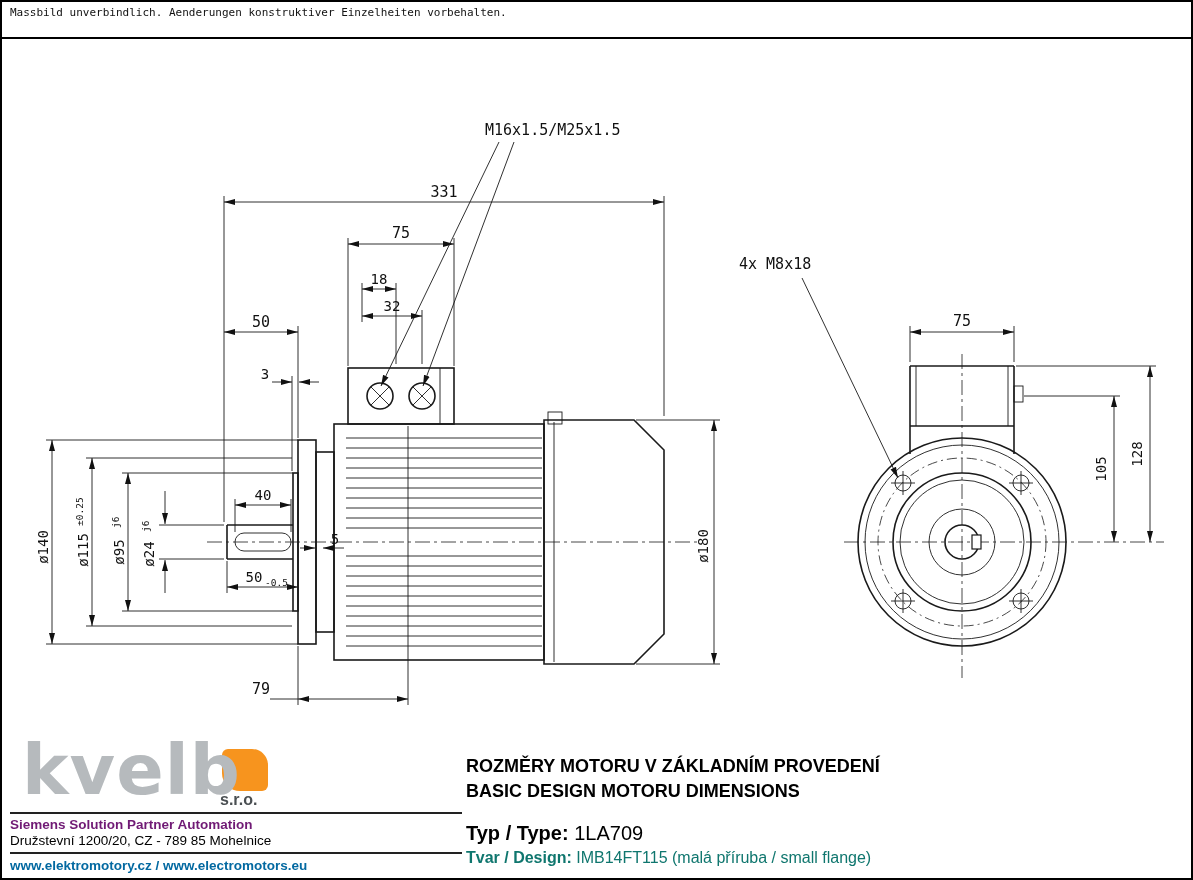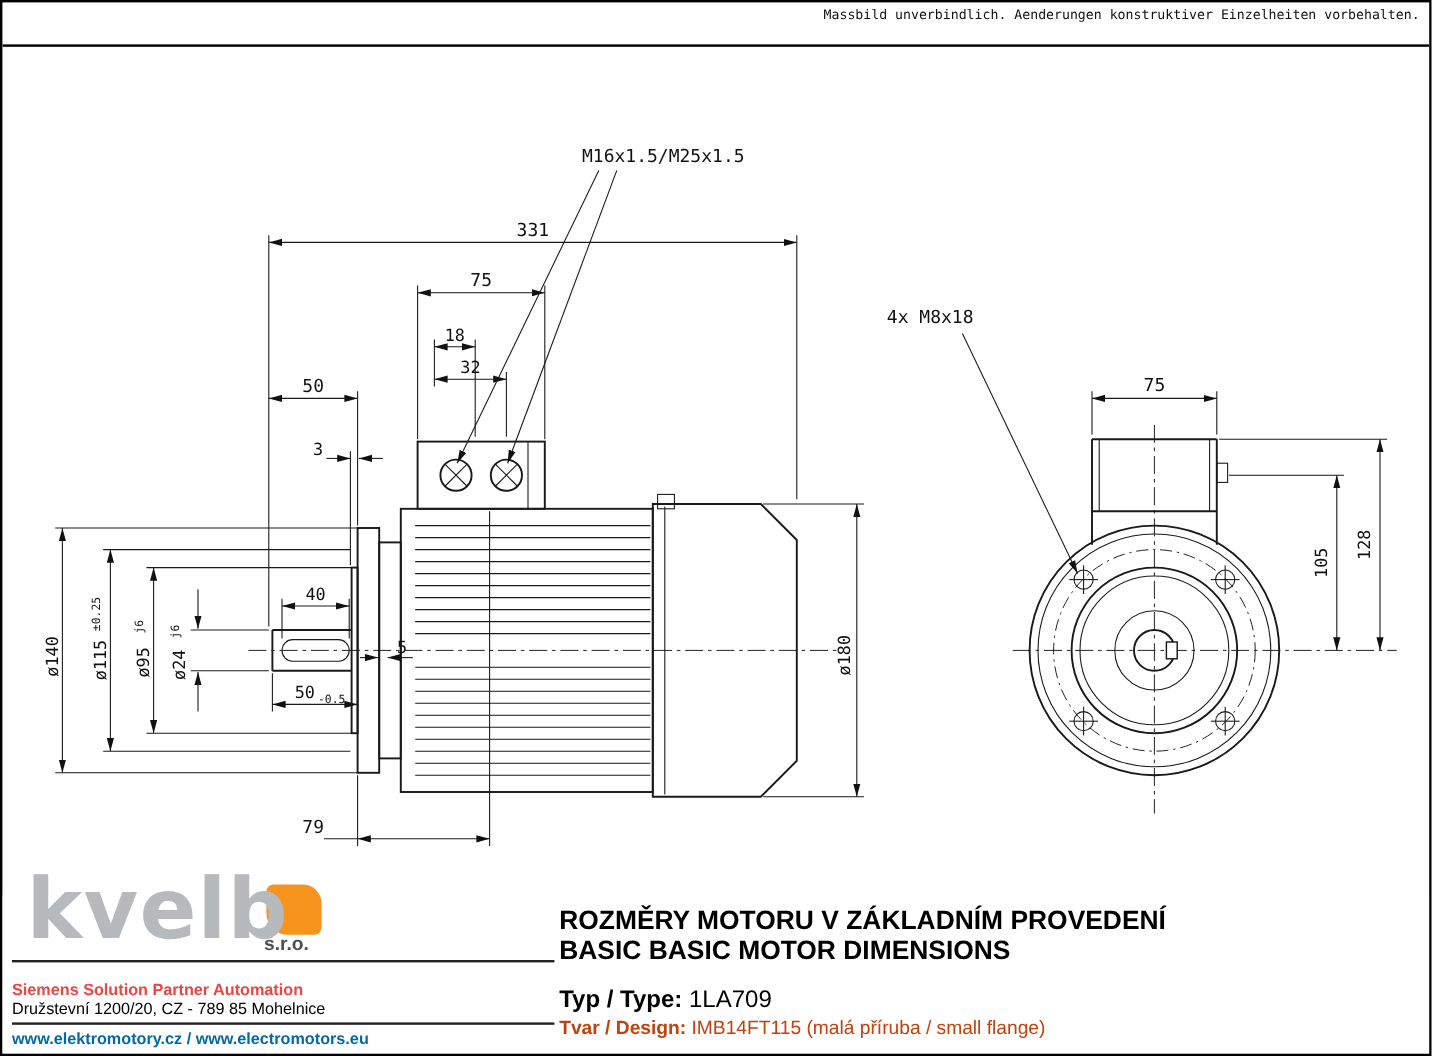--- a/index.html
+++ b/index.html
@@ -1,21 +1,21 @@
 <!DOCTYPE html>
 <html><head>
 <meta charset="utf-8">
 <style>
   * { margin:0; padding:0; box-sizing:border-box; }
   html,body { background:#9a9a9a; }
   .page { width:1193px; height:880px; background:#ffffff; border:2px solid #000;
           position:relative; overflow:hidden; font-family:"Liberation Sans",sans-serif; }
   .disclaimer { position:absolute; top:0; left:0; right:0; height:37px;
                 border-bottom:2px solid #000; padding:4px 8px;
-                font-family:"DejaVu Sans Mono",monospace; font-size:11px; line-height:13px; color:#111;text-align:right; }
+                font-family:"DejaVu Sans Mono",monospace; font-size:11px; line-height:13px; color:#111; }
   .drawing-svg { position:absolute; top:37px; left:0; }
 
   
   .ol { stroke:#1a1a1a; stroke-width:1.6; fill:none; }
   .tl { stroke:#1a1a1a; stroke-width:0.9; fill:none; }
   .dl { stroke:#1a1a1a; stroke-width:0.9; fill:none; }
   .cl { stroke:#1a1a1a; stroke-width:0.8; fill:none; stroke-dasharray:15 4 3 4; }
   .bc { stroke:#1a1a1a; stroke-width:0.8; fill:none; stroke-dasharray:10 4 2 4; }
   .dtxt { font-family:"DejaVu Sans Mono",monospace; font-size:14px; fill:#111; }
   .dtxt-lg { font-family:"DejaVu Sans Mono",monospace; font-size:15px; fill:#111; }
@@ -24,27 +24,27 @@
   
   .footer { position:absolute; left:0; right:0; bottom:0; height:132px; background:#fff; }
   .footer-left { position:absolute; left:8px; bottom:4px; width:452px; }
   .logo-row { position:relative; height:66px;margin-left:12px; }
   .logo-word { position:absolute; left:0px; top:-16px; font-size:70px; font-weight:bold;
                letter-spacing:1px; color:#b6babd; font-family:"DejaVu Sans",sans-serif; }
   .logo-mark { position:absolute; left:200px; top:4px; width:46px; height:42px;
                background:#f7941e; border-radius:6px 16px 6px 18px; }
   .logo-sro  { position:absolute; left:198px; top:46px; font-size:16px; font-weight:bold; color:#4a4f52; }
   .rule { border-top:2px solid #222; margin:1px 0; }
-  .partner { font-size:13.5px; font-weight:bold; color:#ef4444; padding:14px 0 1px; }
+  .partner { font-size:13.5px; font-weight:bold; color:#701a75; padding:2px 0 1px; }
   .address { font-size:13.5px; color:#000000; padding:0 0 3px; }
   .web     { font-size:13.5px; font-weight:bold; color:#0369a1; padding:3px 0 1px; }
   .footer-right { position:absolute; left:464px; top:8px; width:720px; height:124px; }
-  .title-cs, .title-en { font-size:22px; font-weight:bold; color:#000; line-height:25px; }
+  .title-cs, .title-en { font-size:18px; font-weight:bold; color:#000; line-height:25px; }
   .spec-type   { position:absolute; left:0; top:68px;  font-size:20px; color:#000; }
-  .spec-design { position:absolute; left:0; top:95px;  font-size:16px; color:#c2410c; }
+  .spec-design { position:absolute; left:0; top:95px;  font-size:16px; color:#0f766e; }
   .spec-label { font-weight:bold; }
 </style>
 </head>
 <body>
 
 <div class="page">
 
   <div class="disclaimer">
     <div>Massbild unverbindlich. Aenderungen konstruktiver Einzelheiten vorbehalten.</div>
   </div>
@@ -269,19 +269,19 @@
       </div>
       <div class="rule"></div>
       <div class="partner">Siemens Solution Partner Automation</div>
       <div class="address">Družstevní 1200/20, CZ - 789 85 Mohelnice</div>
       <div class="rule"></div>
       <div class="web">www.elektromotory.cz / www.electromotors.eu</div>
     </div>
 
     <div class="footer-right">
       <div class="title-cs">ROZMĚRY MOTORU V ZÁKLADNÍM PROVEDENÍ</div>
-      <div class="title-en">BASIC BASIC MOTOR DIMENSIONS</div>
+      <div class="title-en">BASIC DESIGN MOTORU DIMENSIONS</div>
       <div class="spec-type"><span class="spec-label">Typ / Type:</span><span> 1LA709</span></div>
       <div class="spec-design"><span class="spec-label">Tvar / Design:</span><span> IMB14FT115 (malá příruba / small flange)</span></div>
     </div>
   </div>
 
 </div>
 
 </body></html>

